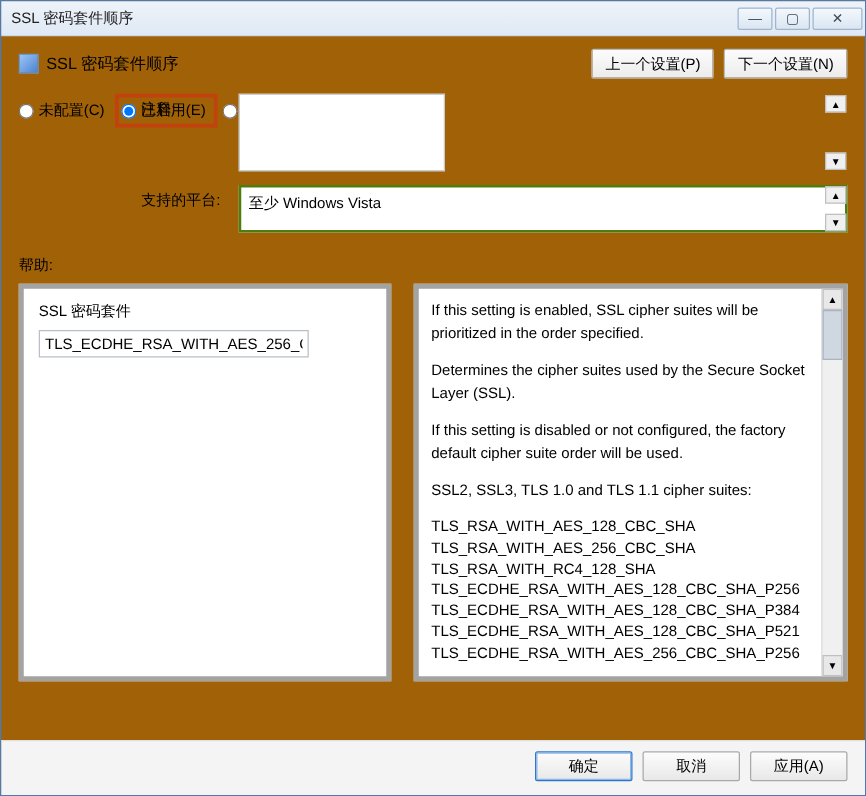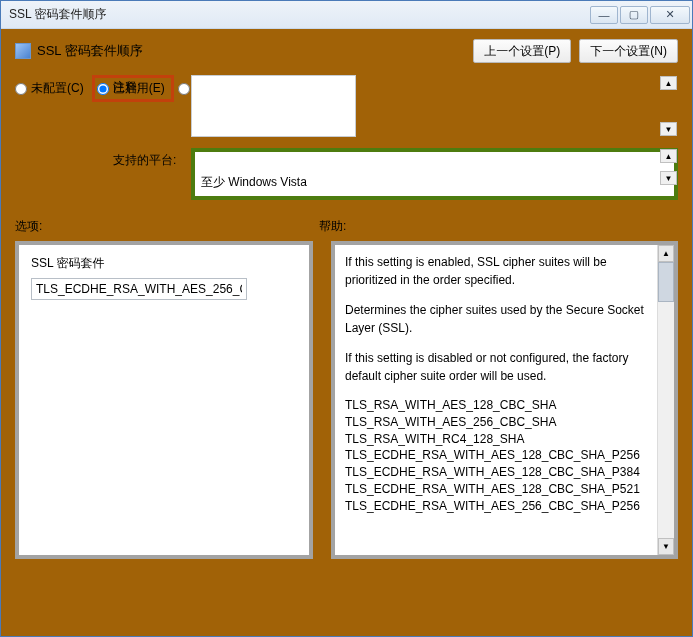--- a/index.html
+++ b/index.html
@@ -78,22 +78,22 @@
       position: relative;
     }
     .comment-wrap { flex: 1; position: relative; }
     .spinbtns { position: absolute; right: 1px; top: 1px; width: 17px; height: 60px; display: flex; flex-direction: column; justify-content: space-between; }
     .spin { width: 17px; height: 14px; background:#f0f0f0; border:1px solid #c0c0c0; font-size:8px; display:flex; align-items:center; justify-content:center; cursor:pointer; }
     .platform-row { display: flex; gap: 8px; align-items: flex-start; }
     .platform-label { width: 70px; padding-top: 4px; }
     .platform-wrap { flex: 1; position: relative; }
     .platform-box {
       flex: 1; height: 38px; width: 100%;
-      border: 4px solid #4d7c0f; background: #fff;
-      padding: 22px 6px; font-size: 12px;
+      border: 2px solid #4d7c0f; background: #fff;
+      padding: 4px 6px; font-size: 12px;
     }
     .section-labels { display: flex; margin-bottom: 6px; }
     .section-labels .left { width: 304px; }
     .section-labels .right { flex: 1; }
     .panes { display: flex; gap: 18px; height: 318px; }
     .pane {
       border: 4px solid #a3a3a3; background: #fff;
       overflow-y: auto;
     }
     .pane.left { width: 298px; padding: 10px 12px; }
@@ -196,34 +196,34 @@
             <div class="spinbtns" style="height:36px;">
               <div class="spin">▲</div>
               <div class="spin">▼</div>
             </div>
           </div>
         </div>
       </div>
     </div>
 
     <div class="section-labels">
-      <div class="left">选项:</div>
       <div class="right">帮助:</div>
     </div>
 
     <div class="panes">
       <div class="pane left">
         <span class="opt-label">SSL 密码套件</span>
         <input type="text" class="opt-input" value="TLS_ECDHE_RSA_WITH_AES_256_CBC" style="">
       </div>
       <div class="pane right">
         <div class="help-body" style="padding-right:18px;">
           <p>If this setting is enabled, SSL cipher suites will be prioritized in the order specified.</p>
           <p>Determines the cipher suites used by the Secure Socket Layer (SSL).</p>
           <p>If this setting is disabled or not configured, the factory default cipher suite order will be used.</p>
+          <p>SSL2, SSL3, TLS 1.0 and TLS 1.1 cipher suites:</p>
           <div class="cipher-list">
             <div>TLS_RSA_WITH_AES_128_CBC_SHA</div>
             <div>TLS_RSA_WITH_AES_256_CBC_SHA</div>
             <div>TLS_RSA_WITH_RC4_128_SHA</div>
             <div>TLS_ECDHE_RSA_WITH_AES_128_CBC_SHA_P256</div>
             <div>TLS_ECDHE_RSA_WITH_AES_128_CBC_SHA_P384</div>
             <div>TLS_ECDHE_RSA_WITH_AES_128_CBC_SHA_P521</div>
             <div>TLS_ECDHE_RSA_WITH_AES_256_CBC_SHA_P256</div>
           </div>
         </div>
@@ -231,14 +231,19 @@
           <div class="arrow">▲</div>
           <div class="thumb"></div>
           <div class="track"></div>
           <div class="arrow">▼</div>
         </div>
       </div>
     </div>
 
   </div>
 
+  <div class="footer">
+    <button class="btn primary">确定</button>
+    <button class="btn">取消</button>
+    <button class="btn">应用(A)</button>
+  </div>
 
 </div>
 
 </body></html>

